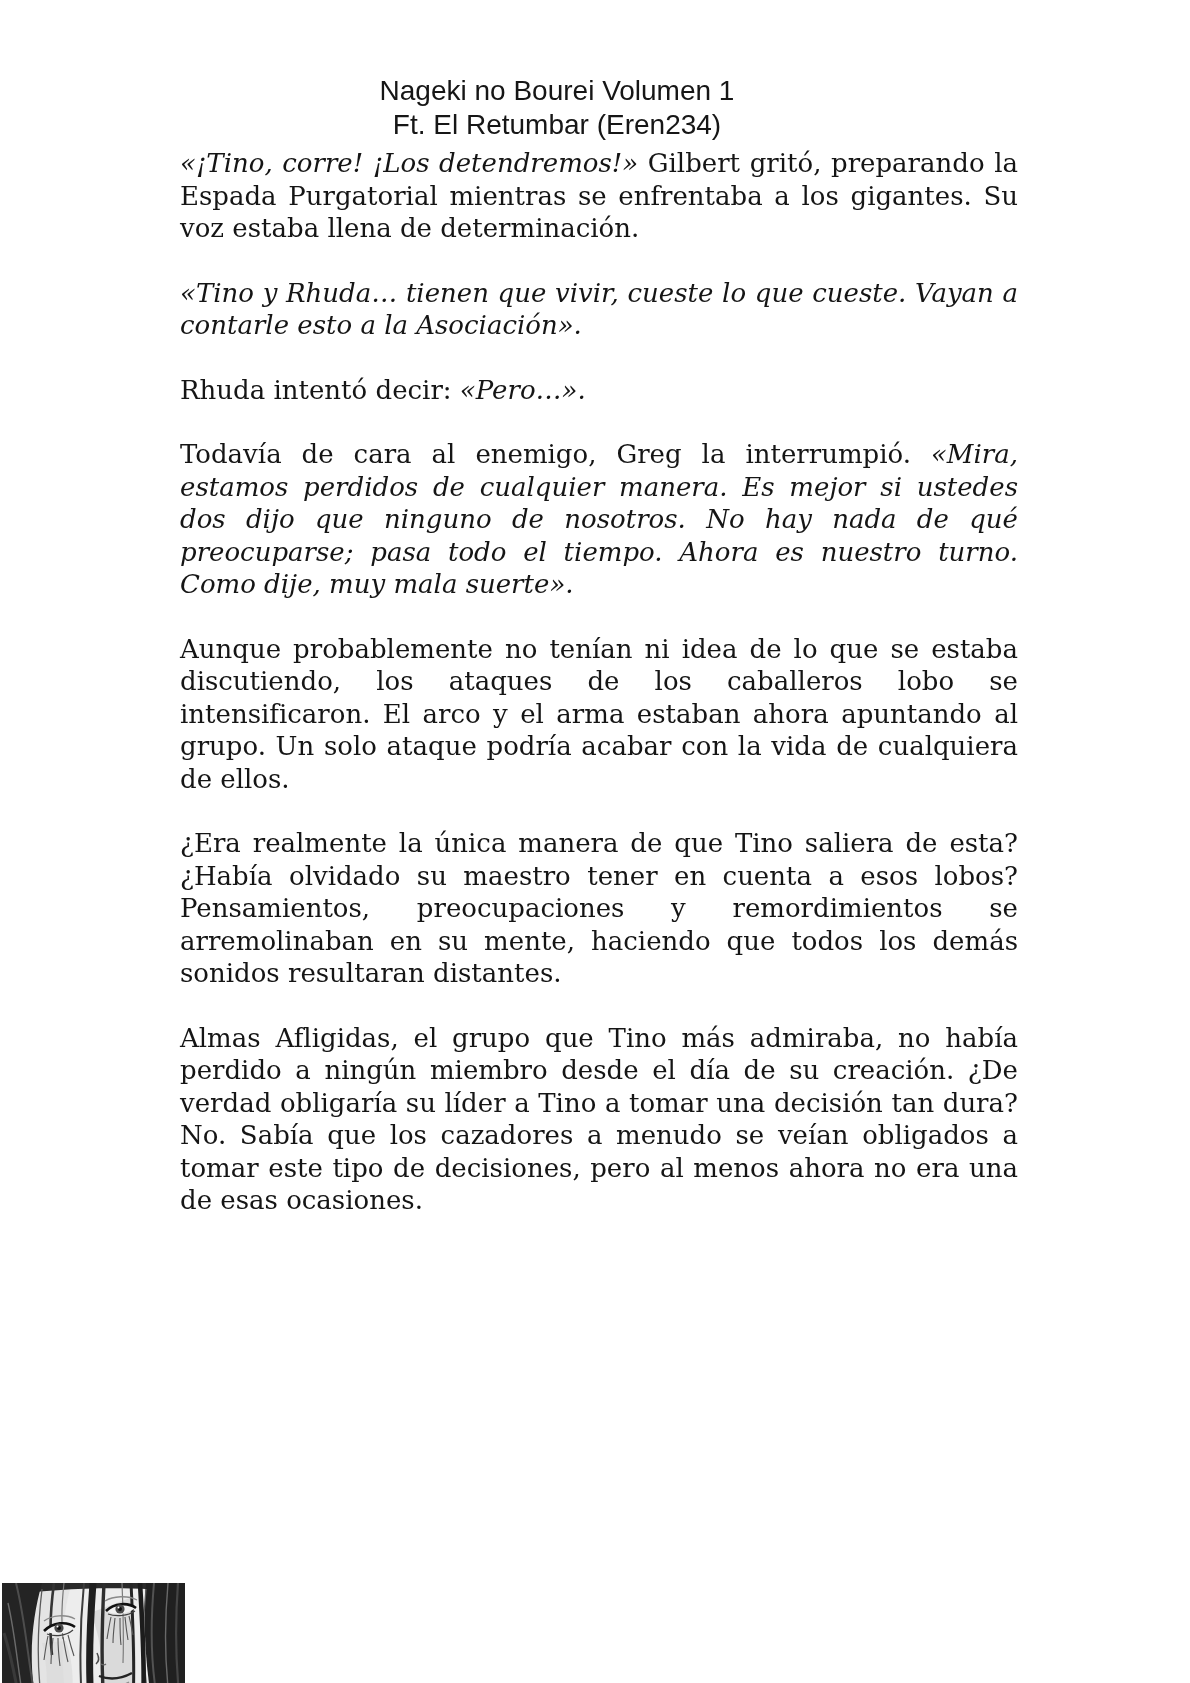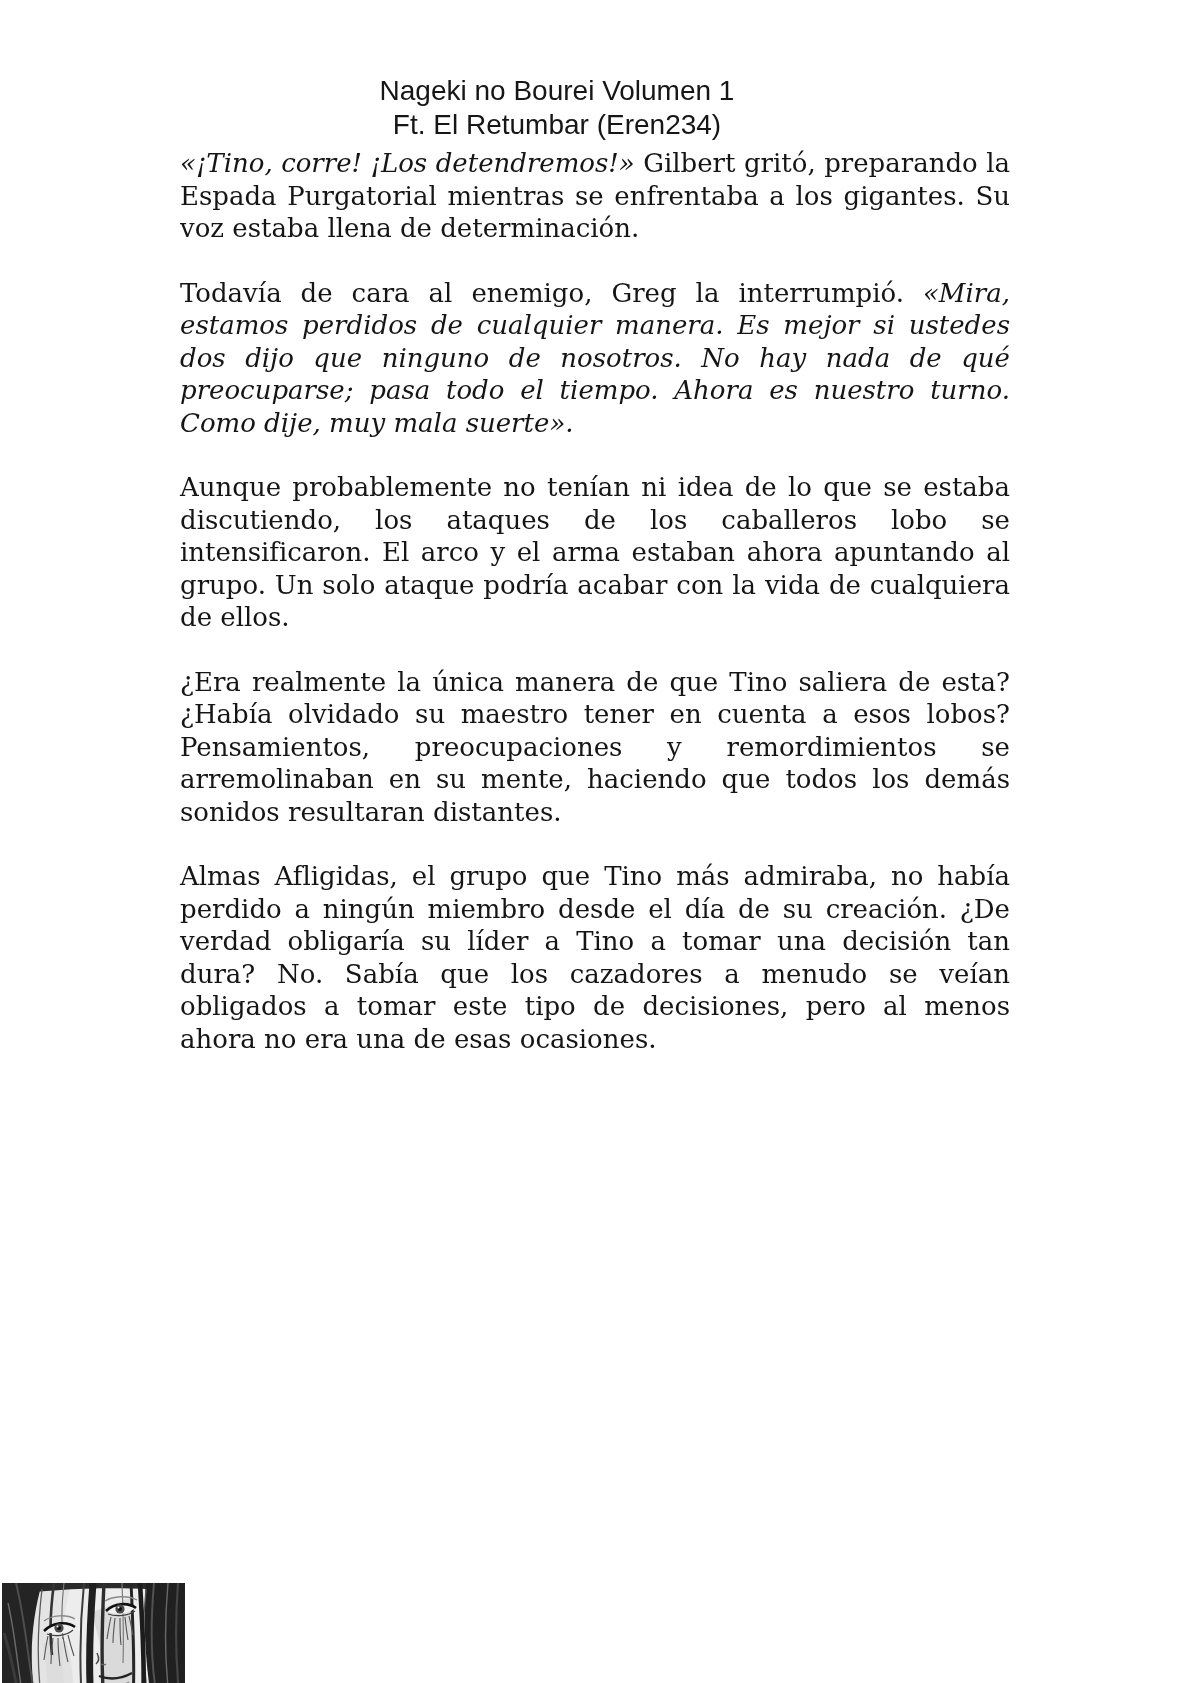--- a/index.html
+++ b/index.html
@@ -34,21 +34,21 @@
     top: 147px;
     left: 180px;
     width: 838px;
     font-family: "DejaVu Serif", serif;
     font-size: 26px;
     line-height: 32.5px;
     text-align: justify;
     color: #151515;
   }
   .article-body p {
-    margin: 0 8px 32px 0;
+    margin: 0 0 32px 0;
   }
   .italic {
     font-style: italic;
   }
   .illustration {
     position: absolute;
     left: 2px;
     top: 1583px;
     width: 183px;
     height: 100px;
@@ -63,20 +63,22 @@
 
 <div id="page">
 
   <div class="page-header">
     <div>Nageki no Bourei Volumen 1</div>
     <div>Ft. El Retumbar (Eren234)</div>
   </div>
 
   <div class="article-body">
       <p><span class="italic">«¡Tino, corre! ¡Los detendremos!»</span><span> Gilbert gritó, preparando la Espada Purgatorial mientras se enfrentaba a los gigantes. Su voz estaba llena de determinación.</span></p>
+      <p><span class="italic">«Tino y Rhuda… tienen que vivir, cueste lo que cueste. Vayan a contarle esto a la Asociación».</span></p>
+      <p><span>Rhuda intentó decir: </span><span class="italic">«Pero…».</span></p>
       <p><span>Todavía de cara al enemigo, Greg la interrumpió. </span><span class="italic">«Mira, estamos perdidos de cualquier manera. Es mejor si ustedes dos dijo que ninguno de nosotros. No hay nada de qué preocuparse; pasa todo el tiempo. Ahora es nuestro turno. Como dije, muy mala suerte».</span></p>
       <p><span>Aunque probablemente no tenían ni idea de lo que se estaba discutiendo, los ataques de los caballeros lobo se intensificaron. El arco y el arma estaban ahora apuntando al grupo. Un solo ataque podría acabar con la vida de cualquiera de ellos.</span></p>
       <p><span>¿Era realmente la única manera de que Tino saliera de esta? ¿Había olvidado su maestro tener en cuenta a esos lobos? Pensamientos, preocupaciones y remordimientos se arremolinaban en su mente, haciendo que todos los demás sonidos resultaran distantes.</span></p>
       <p><span>Almas Afligidas, el grupo que Tino más admiraba, no había perdido a ningún miembro desde el día de su creación. ¿De verdad obligaría su líder a Tino a tomar una decisión tan dura? No. Sabía que los cazadores a menudo se veían obligados a tomar este tipo de decisiones, pero al menos ahora no era una de esas ocasiones.</span></p>
     </div>
 
   <div class="illustration">
     <svg width="183" height="120" viewBox="0 0 183 120" xmlns="http://www.w3.org/2000/svg">
 
       <rect x="0" y="0" width="183" height="120" fill="#c9c9c9"></rect>

